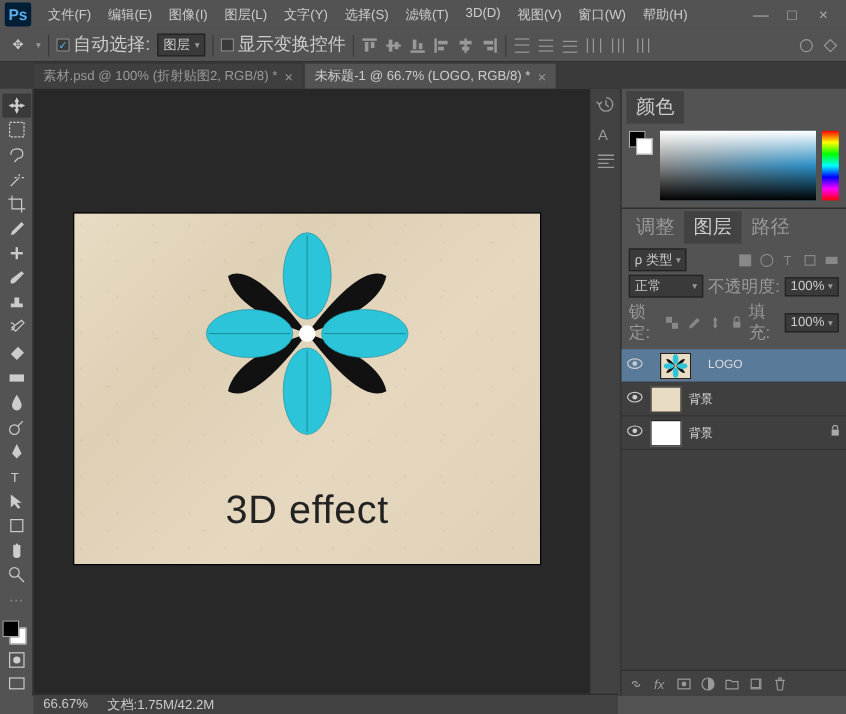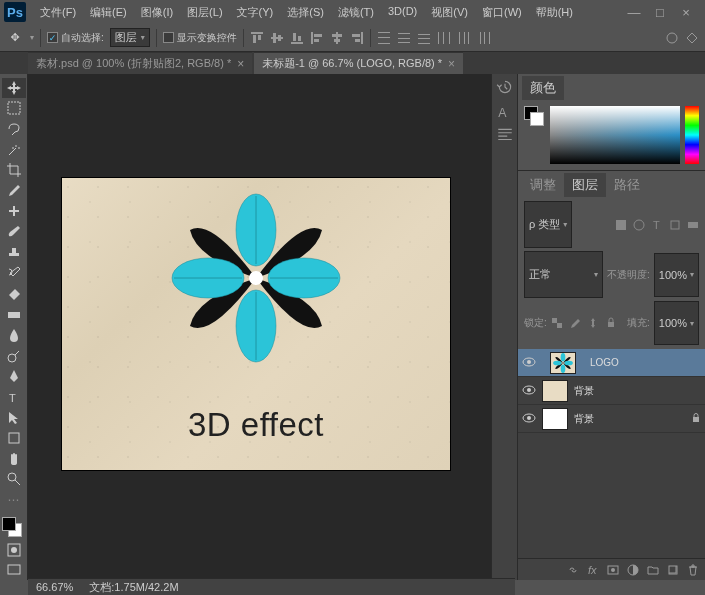--- a/index.html
+++ b/index.html
@@ -11,21 +11,21 @@
 .menu { display: flex; gap: 2px; flex: 1; }
 .menu-item { padding: 3px 6px; color: #ccc; cursor: pointer; font-size: 11px; }
 .win-controls { display: flex; gap: 12px; margin-right: 8px; }
 .win-btn { width: 14px; height: 14px; color: #aaa; cursor: pointer; font-size: 13px; display: flex; align-items: center; justify-content: center; }
 
 
 .options-bar { background: #535353; height: 28px; display: flex; align-items: center; padding: 0 6px; gap: 6px; border-bottom: 1px solid #2a2a2a; }
 .opt-icon { width: 18px; height: 18px; color: #ccc; display: flex; align-items: center; justify-content: center; }
 .checkbox-wrap { display: flex; align-items: center; gap: 3px; }
 .checkbox { width: 11px; height: 11px; border: 1px solid #888; background: #3a3a3a; display: flex; align-items: center; justify-content: center; color: #4fc3f7; font-size: 9px; }
-.opt-label { color: #ccc; font-size: 10px; text-align: center; }
+.opt-label { color: #ccc; font-size: 15px; text-align: center; }
 .opt-dropdown { background: #3a3a3a; border: 1px solid #222; padding: 1px 4px; color: #ccc; display: flex; align-items: center; gap: 4px; font-size: 11px; }
 .divider { width: 1px; height: 18px; background: #3a3a3a; }
 .align-icons { display: flex; gap: 6px; }
 .align-icon { width: 14px; height: 14px; color: #999; }
 
 
 .doc-tabs { background: #3a3a3a; height: 22px; display: flex; padding-left: 28px; }
 .doc-tab { background: #535353; padding: 3px 8px; color: #ccc; font-size: 10px; border-top: 1px solid #333; margin-right: 2px; display: flex; align-items: center; gap: 6px; }
 .doc-tab.inactive { background: #3f3f3f; color: #999; }
 .tab-close { color: #999; font-size: 12px; cursor: pointer; }
@@ -51,50 +51,50 @@
 
 
 .side-icons { position: absolute; right: 0; top: 0; width: 26px; background: #424242; height: 100%; border-left: 1px solid #2a2a2a; padding-top: 4px; display: flex; flex-direction: column; gap: 6px; align-items: center; }
 .side-icon { width: 18px; height: 18px; color: #999; }
 
 
 .panels { width: 188px; background: #535353; border-left: 1px solid #2a2a2a; display: flex; flex-direction: column; }
 
 .panel-color { border-bottom: 1px solid #2a2a2a; }
 .panel-tabs { display: flex; padding: 2px 4px 0; gap: 0; }
-.panel-tab { padding: 3px 8px; color: #ccc; font-size: 13px; background: #424242; font-family: Liberation Serif, serif; }
+.panel-tab { padding: 3px 8px; color: #ccc; font-size: 16px; background: #424242; font-family: Liberation Serif, serif; }
 .panel-tab.inactive { background: transparent; color: #999; }
 .color-body { padding: 6px; display: flex; gap: 6px; }
 .color-swatch-mini { width: 20px; height: 20px; }
 .mini-fg { width: 14px; height: 14px; background: #000; border: 1px solid #aaa; }
 .mini-bg { width: 14px; height: 14px; background: #fff; border: 1px solid #aaa; margin-top: -8px; margin-left: 6px; }
 .picker { flex: 1; height: 58px; position: relative; }
 .picker-main { width: 130px; height: 58px; background: linear-gradient(to bottom, rgba(255,255,255,1), rgba(255,255,255,0) 50%, rgba(0,0,0,0) 50%, rgba(0,0,0,1)), linear-gradient(to right, #888, #2a8fc7); }
 .hue-strip { position: absolute; right: 0; top: 0; width: 14px; height: 58px; background: linear-gradient(to bottom, #f00, #ff0, #0f0, #0ff, #00f, #f0f, #f00); }
 
 .panel-layers { flex: 1; display: flex; flex-direction: column; }
 .layer-tabs { display: flex; padding: 2px 4px 0; }
 .layer-controls { padding: 4px 6px; display: flex; flex-direction: column; gap: 3px; font-size: 10px; }
 .layer-row { display: flex; align-items: center; gap: 4px; }
-.lc-dropdown { background: #3a3a3a; border: 1px solid #222; padding: 15px 4px; color: #ccc; font-size: 10px; display: flex; align-items: center; gap: 3px; }
-.lc-label { color: #999; font-size: 10px; }
+.lc-dropdown { background: #3a3a3a; border: 1px solid #222; padding: 1px 4px; color: #ccc; font-size: 10px; display: flex; align-items: center; gap: 3px; }
+.lc-label { color: #999; font-size: 14px; }
 .lc-icons { display: flex; gap: 6px; margin-left: auto; }
 .lc-icon { width: 12px; height: 12px; color: #888; }
 
 .layer-list { flex: 1; background: #3f3f3f; }
 .layer-item { display: flex; align-items: center; height: 28px; border-bottom: 1px solid #333; padding: 0 4px; gap: 6px; }
 .layer-item.selected { background: #5a7a9a; gap: 14px; }
 .eye { width: 14px; height: 14px; color: #ccc; }
 .layer-thumb { width: 26px; height: 22px; background: #e8dcc4; border: 1px solid #222; }
 .layer-thumb.solid { background: #e8dcc4; }
 .layer-thumb.white { background: #fff; }
 .layer-name { color: #ddd; font-size: 10px; }
 .lock-icon { margin-left: auto; width: 10px; height: 10px; color: #aaa; }
 
-.layer-footer { height: 22px; background: #424242; border-top: 1px solid #2a2a2a; display: flex; align-items: center; justify-content: flex-end; gap: 8px; padding: 0 6px; }
+.layer-footer { height: 22px; background: #424242; border-top: 1px solid #2a2a2a; display: flex; align-items: center; gap: 8px; padding: 0 6px; }
 .lf-icon { width: 12px; height: 12px; color: #999; }
 
 
 .statusbar { position: absolute; bottom: 0; left: 28px; right: 190px; height: 17px; background: #424242; display: flex; align-items: center; padding: 0 8px; gap: 16px; font-size: 10px; color: #ccc; border-top: 1px solid #2a2a2a; }
 
 .dropdown-arrow { font-size: 8px; color: #999; }
 </style>
 </head>
 <body>
 

